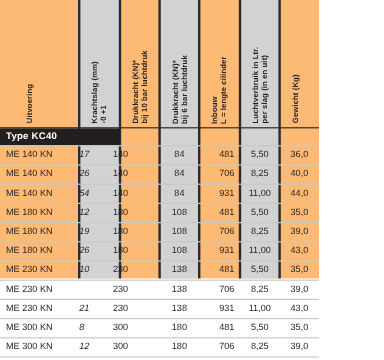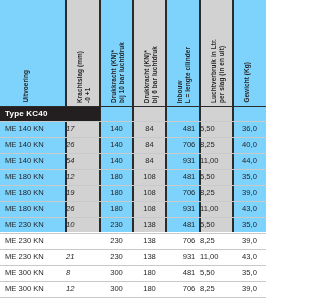--- a/index.html
+++ b/index.html
@@ -1,21 +1,21 @@
 <!DOCTYPE html>
 <html><head>
 <meta charset="utf-8">
 <style>
   html,body{margin:0;padding:0;background:#ffffff;}
   body{
     width:266px;height:300px;overflow:hidden;
     font-family:"Liberation Sans","DejaVu Sans",sans-serif;
     color:#231f20;
   }
-  .sheet{position:relative;width:266px;height:232px;background:#7dd3fc;}
+  .sheet{position:relative;width:266px;height:232px;background:#fdba74;}
 
   
   .band{position:absolute;top:0;bottom:0;background:#d2d2d2;}
   .band.b2{left:66px;width:34px;}
   .band.b4{left:133px;width:33px;}
   .band.b6{left:200px;width:33px;}
 
   
   .vrule{position:absolute;top:0;bottom:0;width:1px;background:#3a3a3a;}
   .vrule.thick{width:2px;background:#2b2b2b;}
@@ -46,24 +46,24 @@
   }
   .section-rule{position:absolute;left:0;right:0;top:106px;height:1px;background:#2b2b2b;}
 
   
   .tbody{position:absolute;left:0;right:0;top:121px;}
   .row{position:relative;height:16px;padding-left:41px;}
   .row .sep{position:absolute;left:0;right:0;top:0;height:1px;background:#c9c9c9;}
   .cell{position:absolute;top:0;height:16px;line-height:16px;font-size:7.6px;}
   .cell.c1{left:5px;text-align:left;}
   .cell.c2{left:66px;width:34px;text-align:left;font-style:italic;}
-  .cell.c3{left:100px;width:33px;text-align:center;}
+  .cell.c3{left:84px;width:33px;text-align:center;}
   .cell.c4{left:133px;width:33px;text-align:center;}
   .cell.c5{left:172px;width:34px;text-align:center;}
-  .cell.c6{left:200px;width:33px;}
+  .cell.c6{left:200px;width:33px;text-align:center;}
   .cell.c7{left:233px;width:33px;text-align:center;}
 </style>
 </head>
 <body>
 
 <div class="sheet">
 
   <div class="band b2"></div>
   <div class="band b4"></div>
   <div class="band b6"></div>

